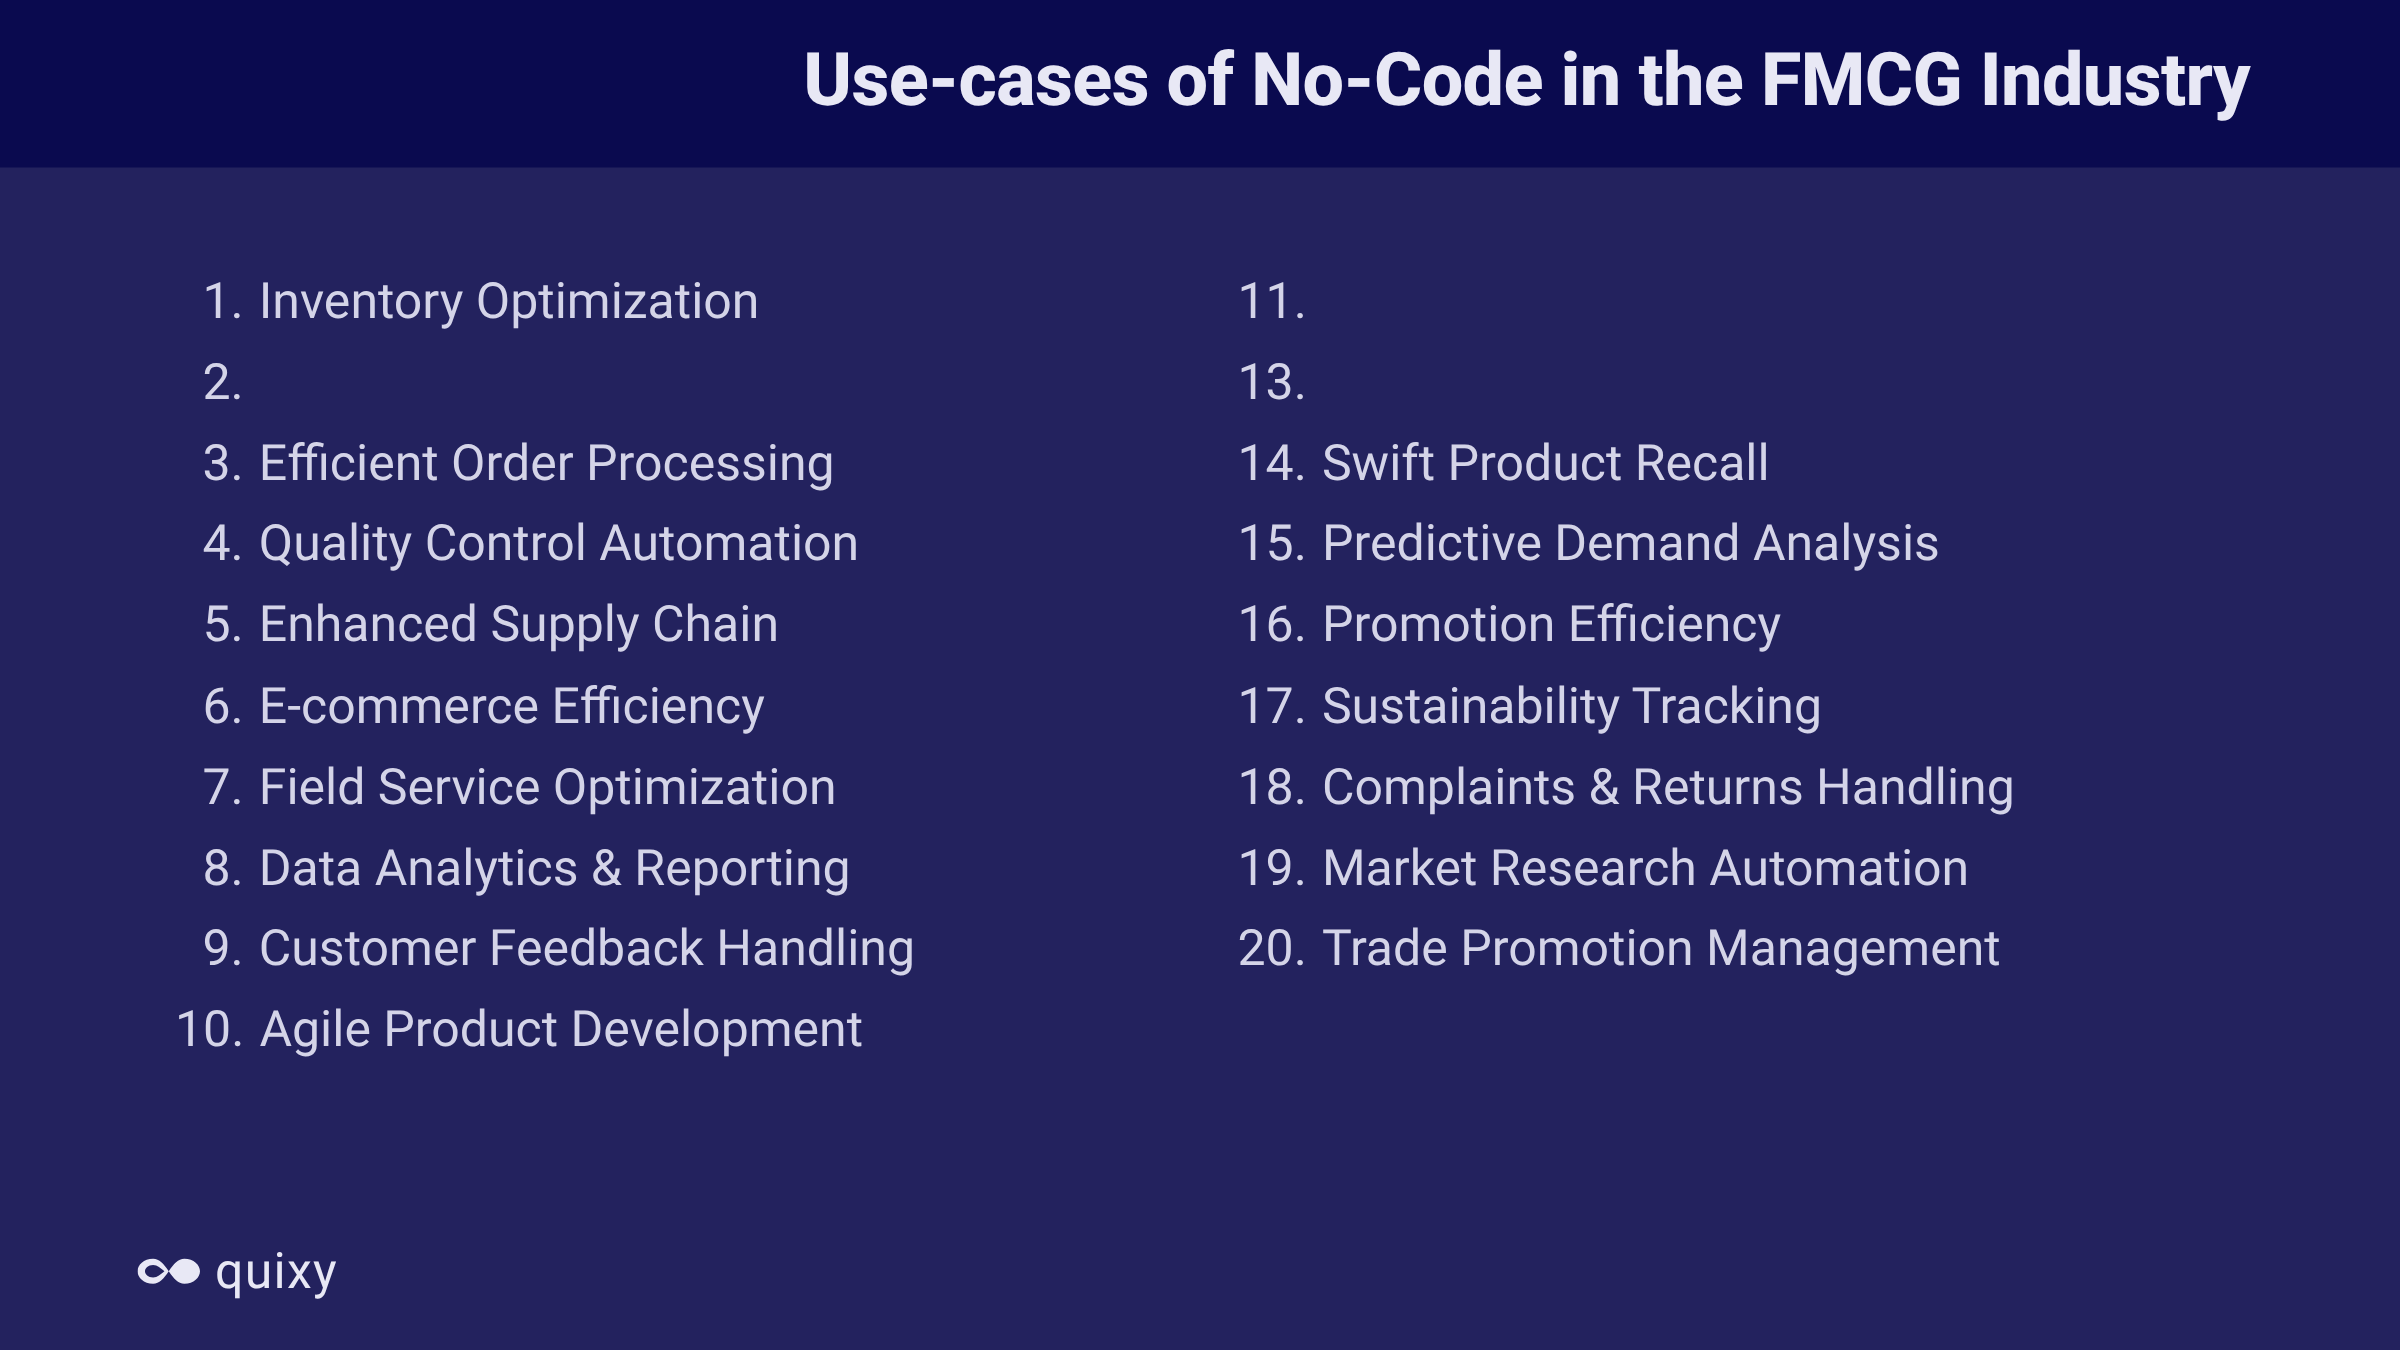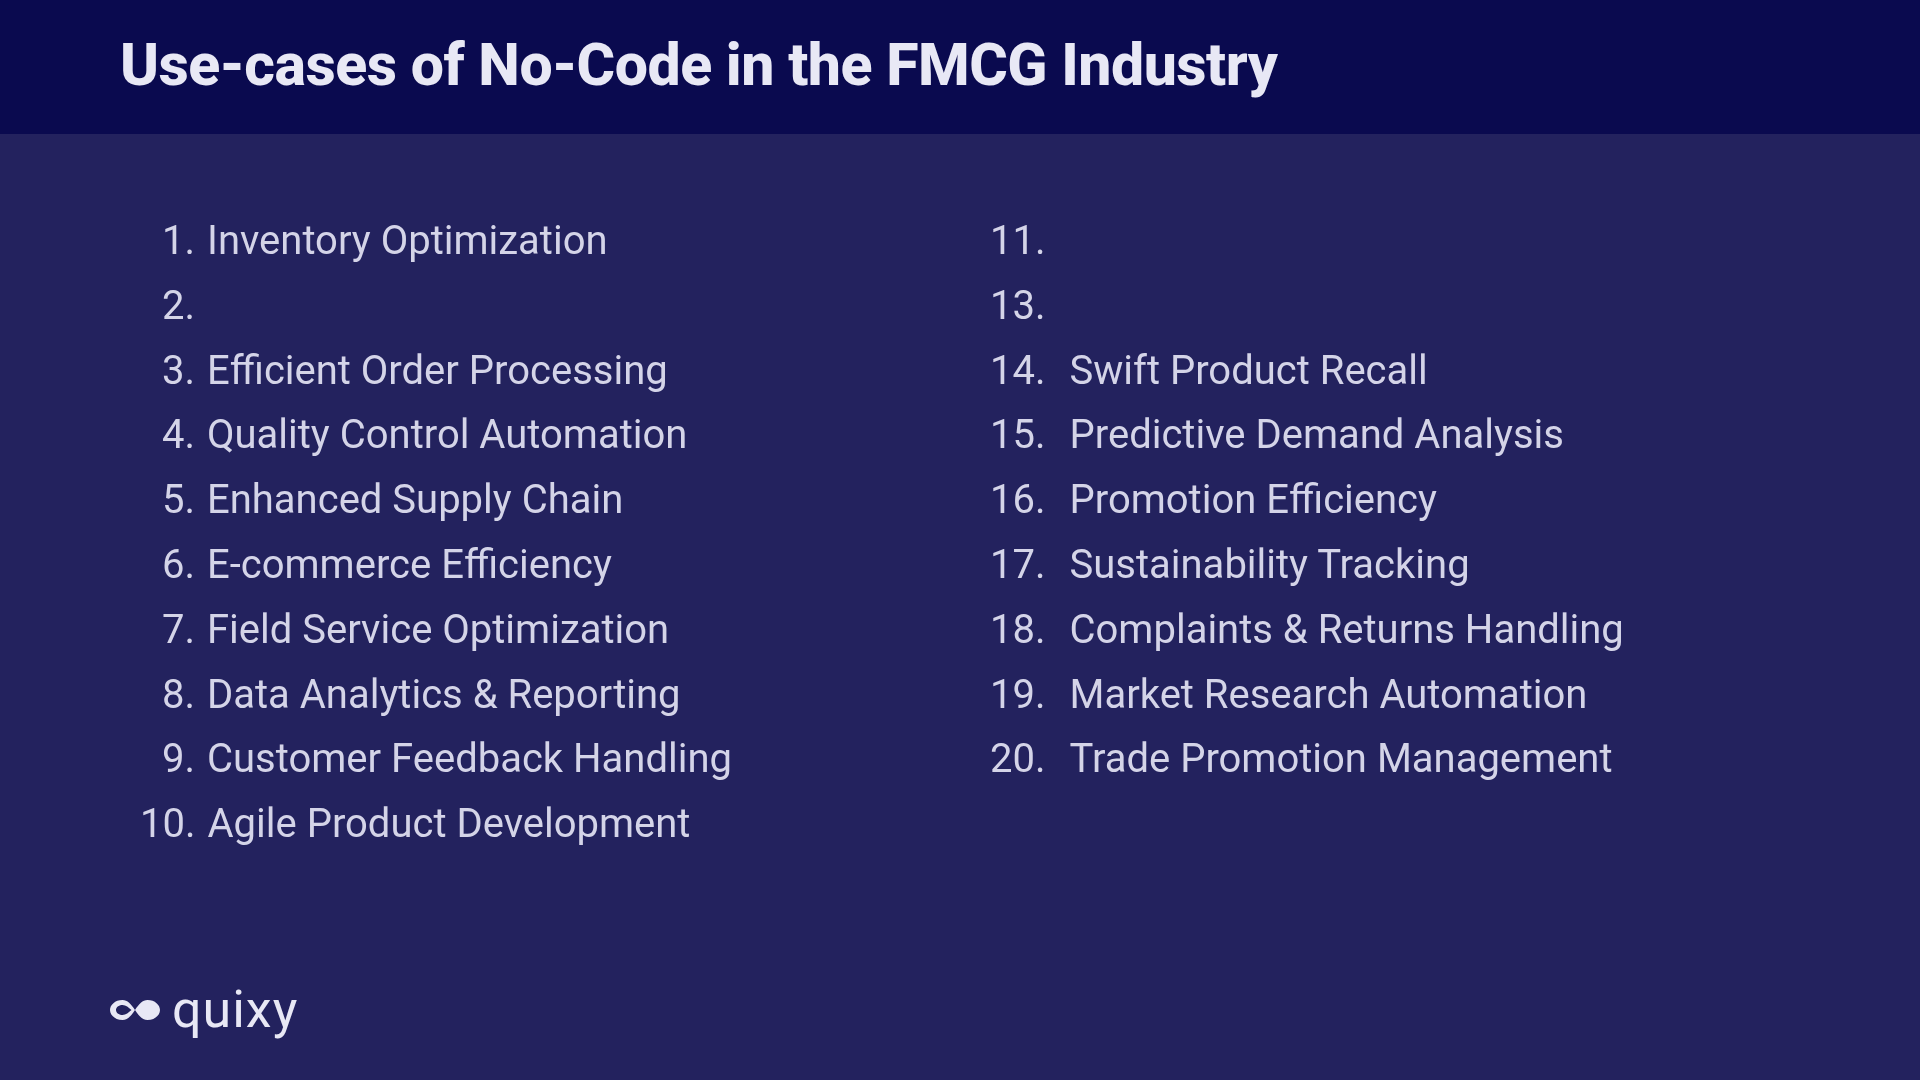--- a/index.html
+++ b/index.html
@@ -10,21 +10,21 @@
     body {
       font-family: -apple-system, BlinkMacSystemFont, 'Segoe UI', Roboto, Helvetica, Arial, sans-serif;
       width: 1920px;
       height: 1080px;
       background-color: #23225e;
       overflow: hidden;
     }
     .header {
       background-color: #0a0a4f;
       padding: 30px 120px 35px 120px;
-      text-align: left;
+      text-align: right;
     }
     .title {
       color: #e8e8f5;
       font-size: 59px;
       font-weight: 800;
       letter-spacing: -0.5px;
     }
     .content {
       display: flex;
       padding: 75px 90px 0 100px;
@@ -45,38 +45,38 @@
       padding-left: 40px;
     }
     .column-left .number {
       display: inline-block;
       min-width: 55px;
       text-align: right;
       margin-right: 12px;
     }
     .column-right .number {
       display: inline-block;
-      margin-right: 24px;
+      margin-right: 12px;
     }
     .logo-container {
       position: absolute;
       bottom: 40px;
       left: 110px;
       display: flex;
       align-items: center;
       gap: 12px;
     }
     .logo-icon {
       width: 50px;
       height: 32px;
       fill: #e8e8f5;
     }
     .logo-text {
       color: #e8e8f5;
-      font-size: 52px;
+      font-size: 40px;
       font-weight: 400;
       letter-spacing: 1px;
     }
   </style>
 </head>
 <body>
 
 <div class="header">
   <h1 class="title">Use-cases of No-Code in the FMCG Industry</h1>
 </div>

